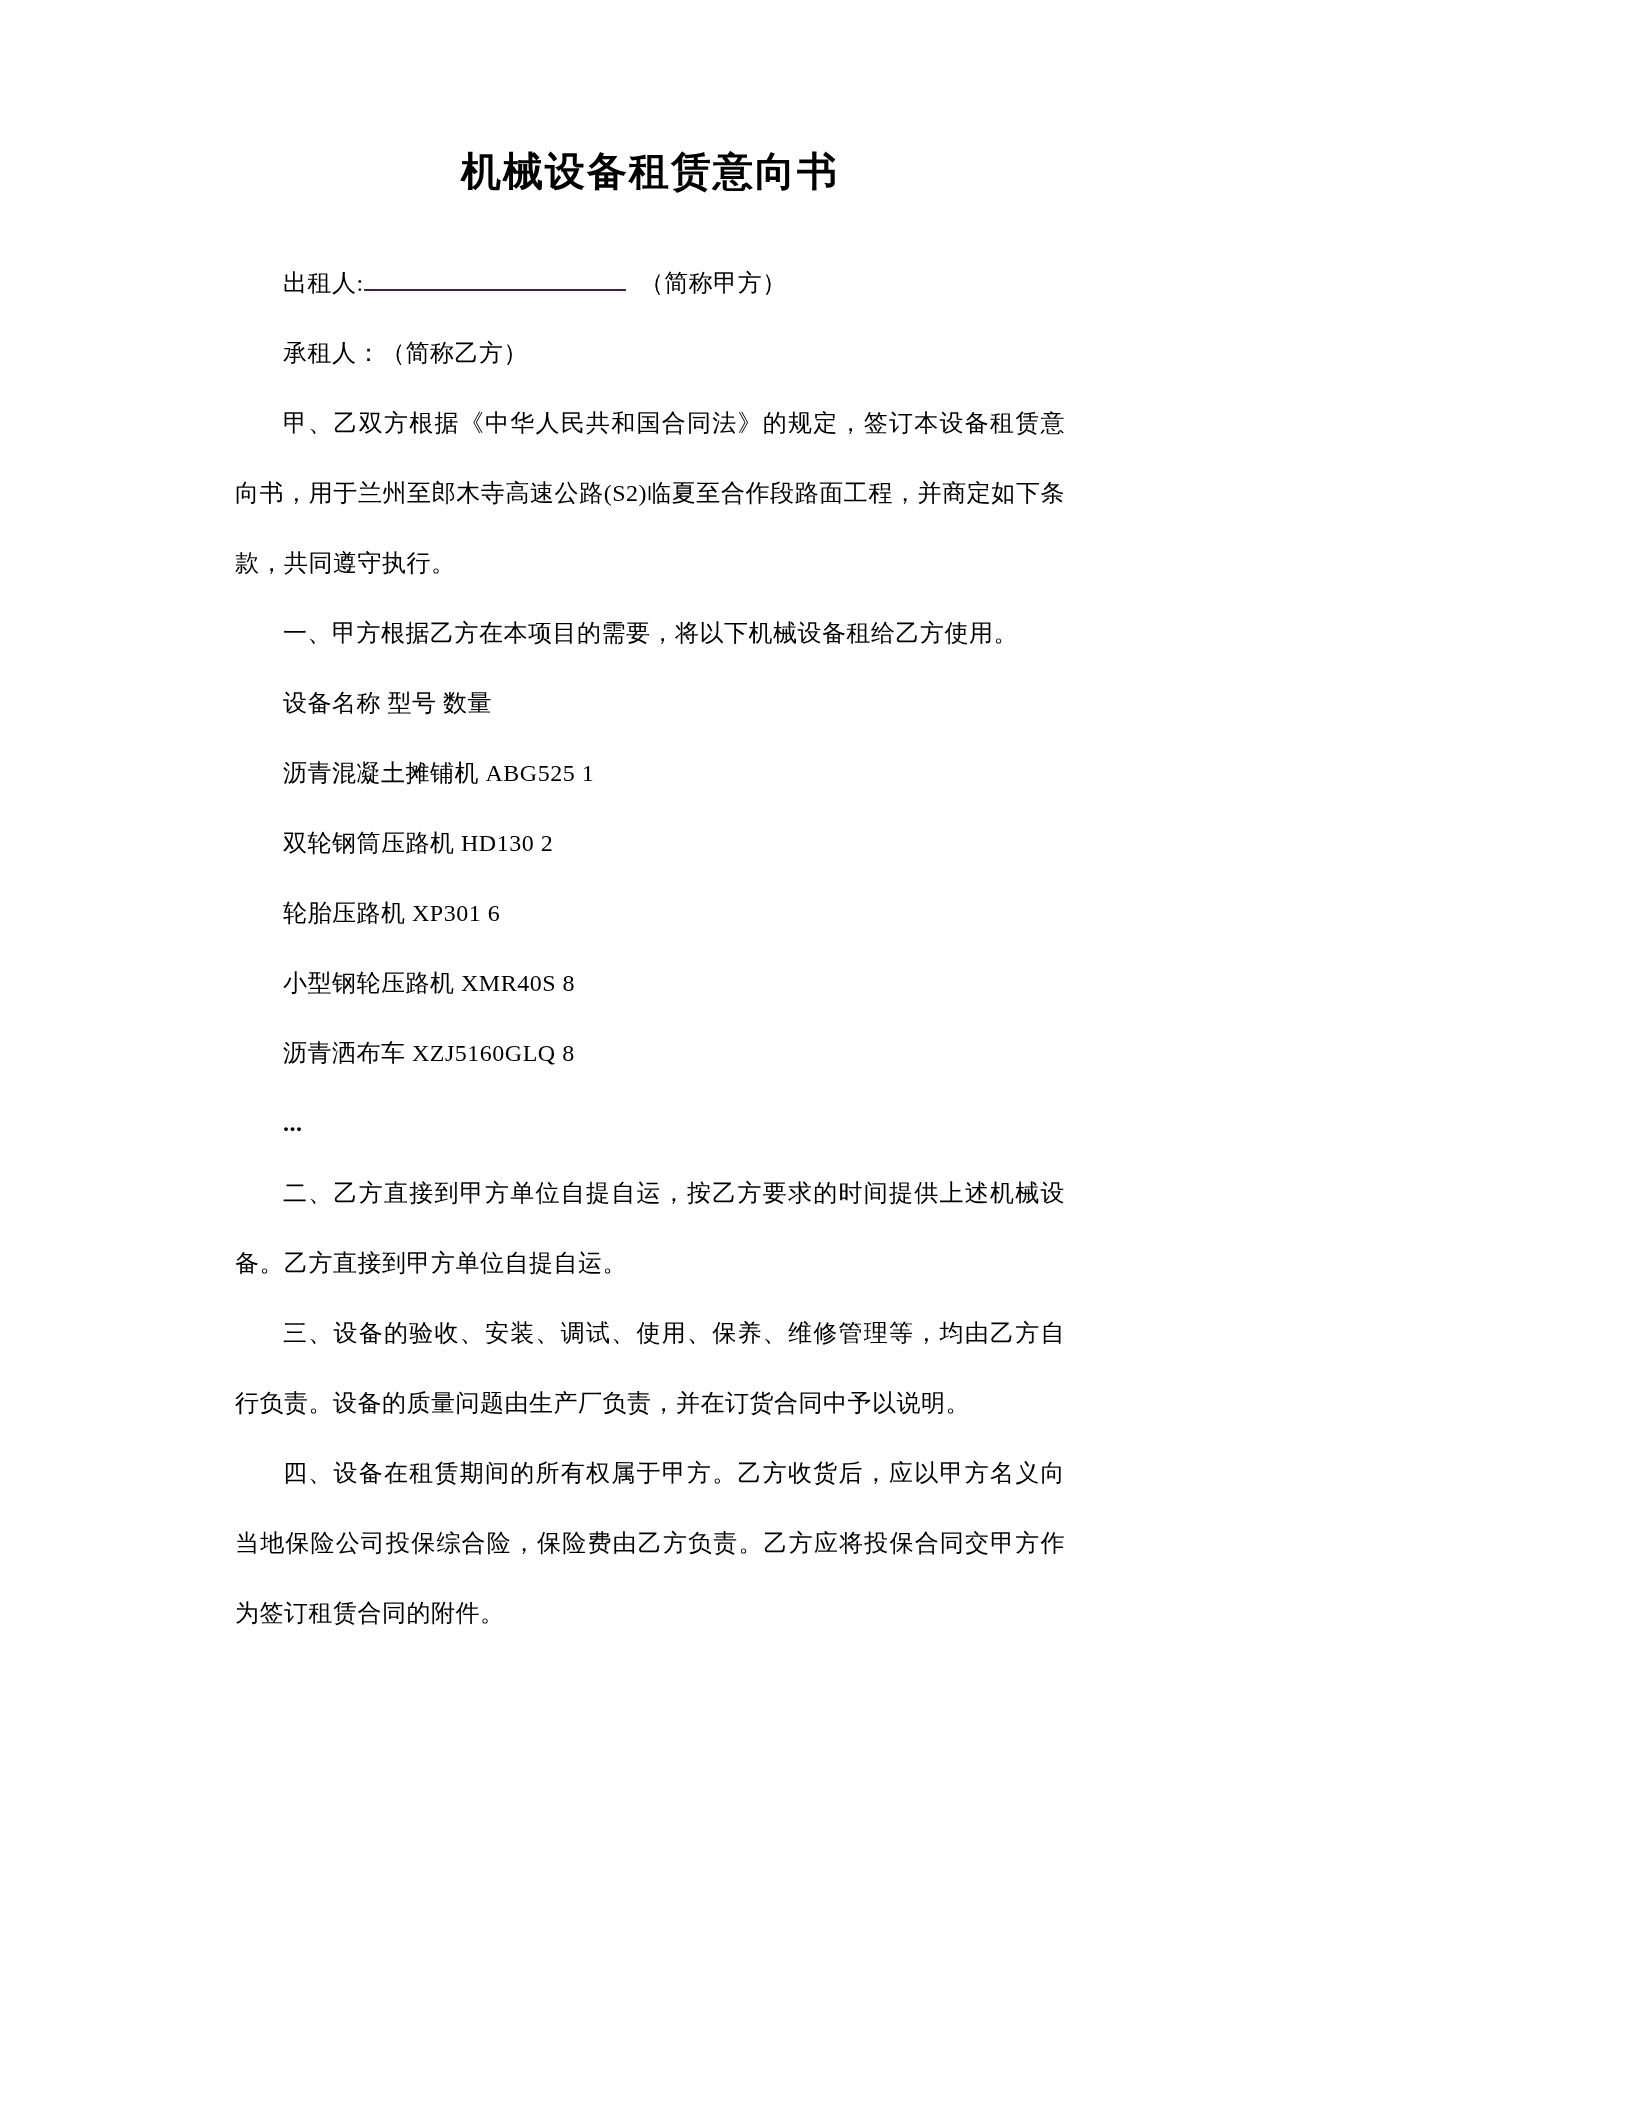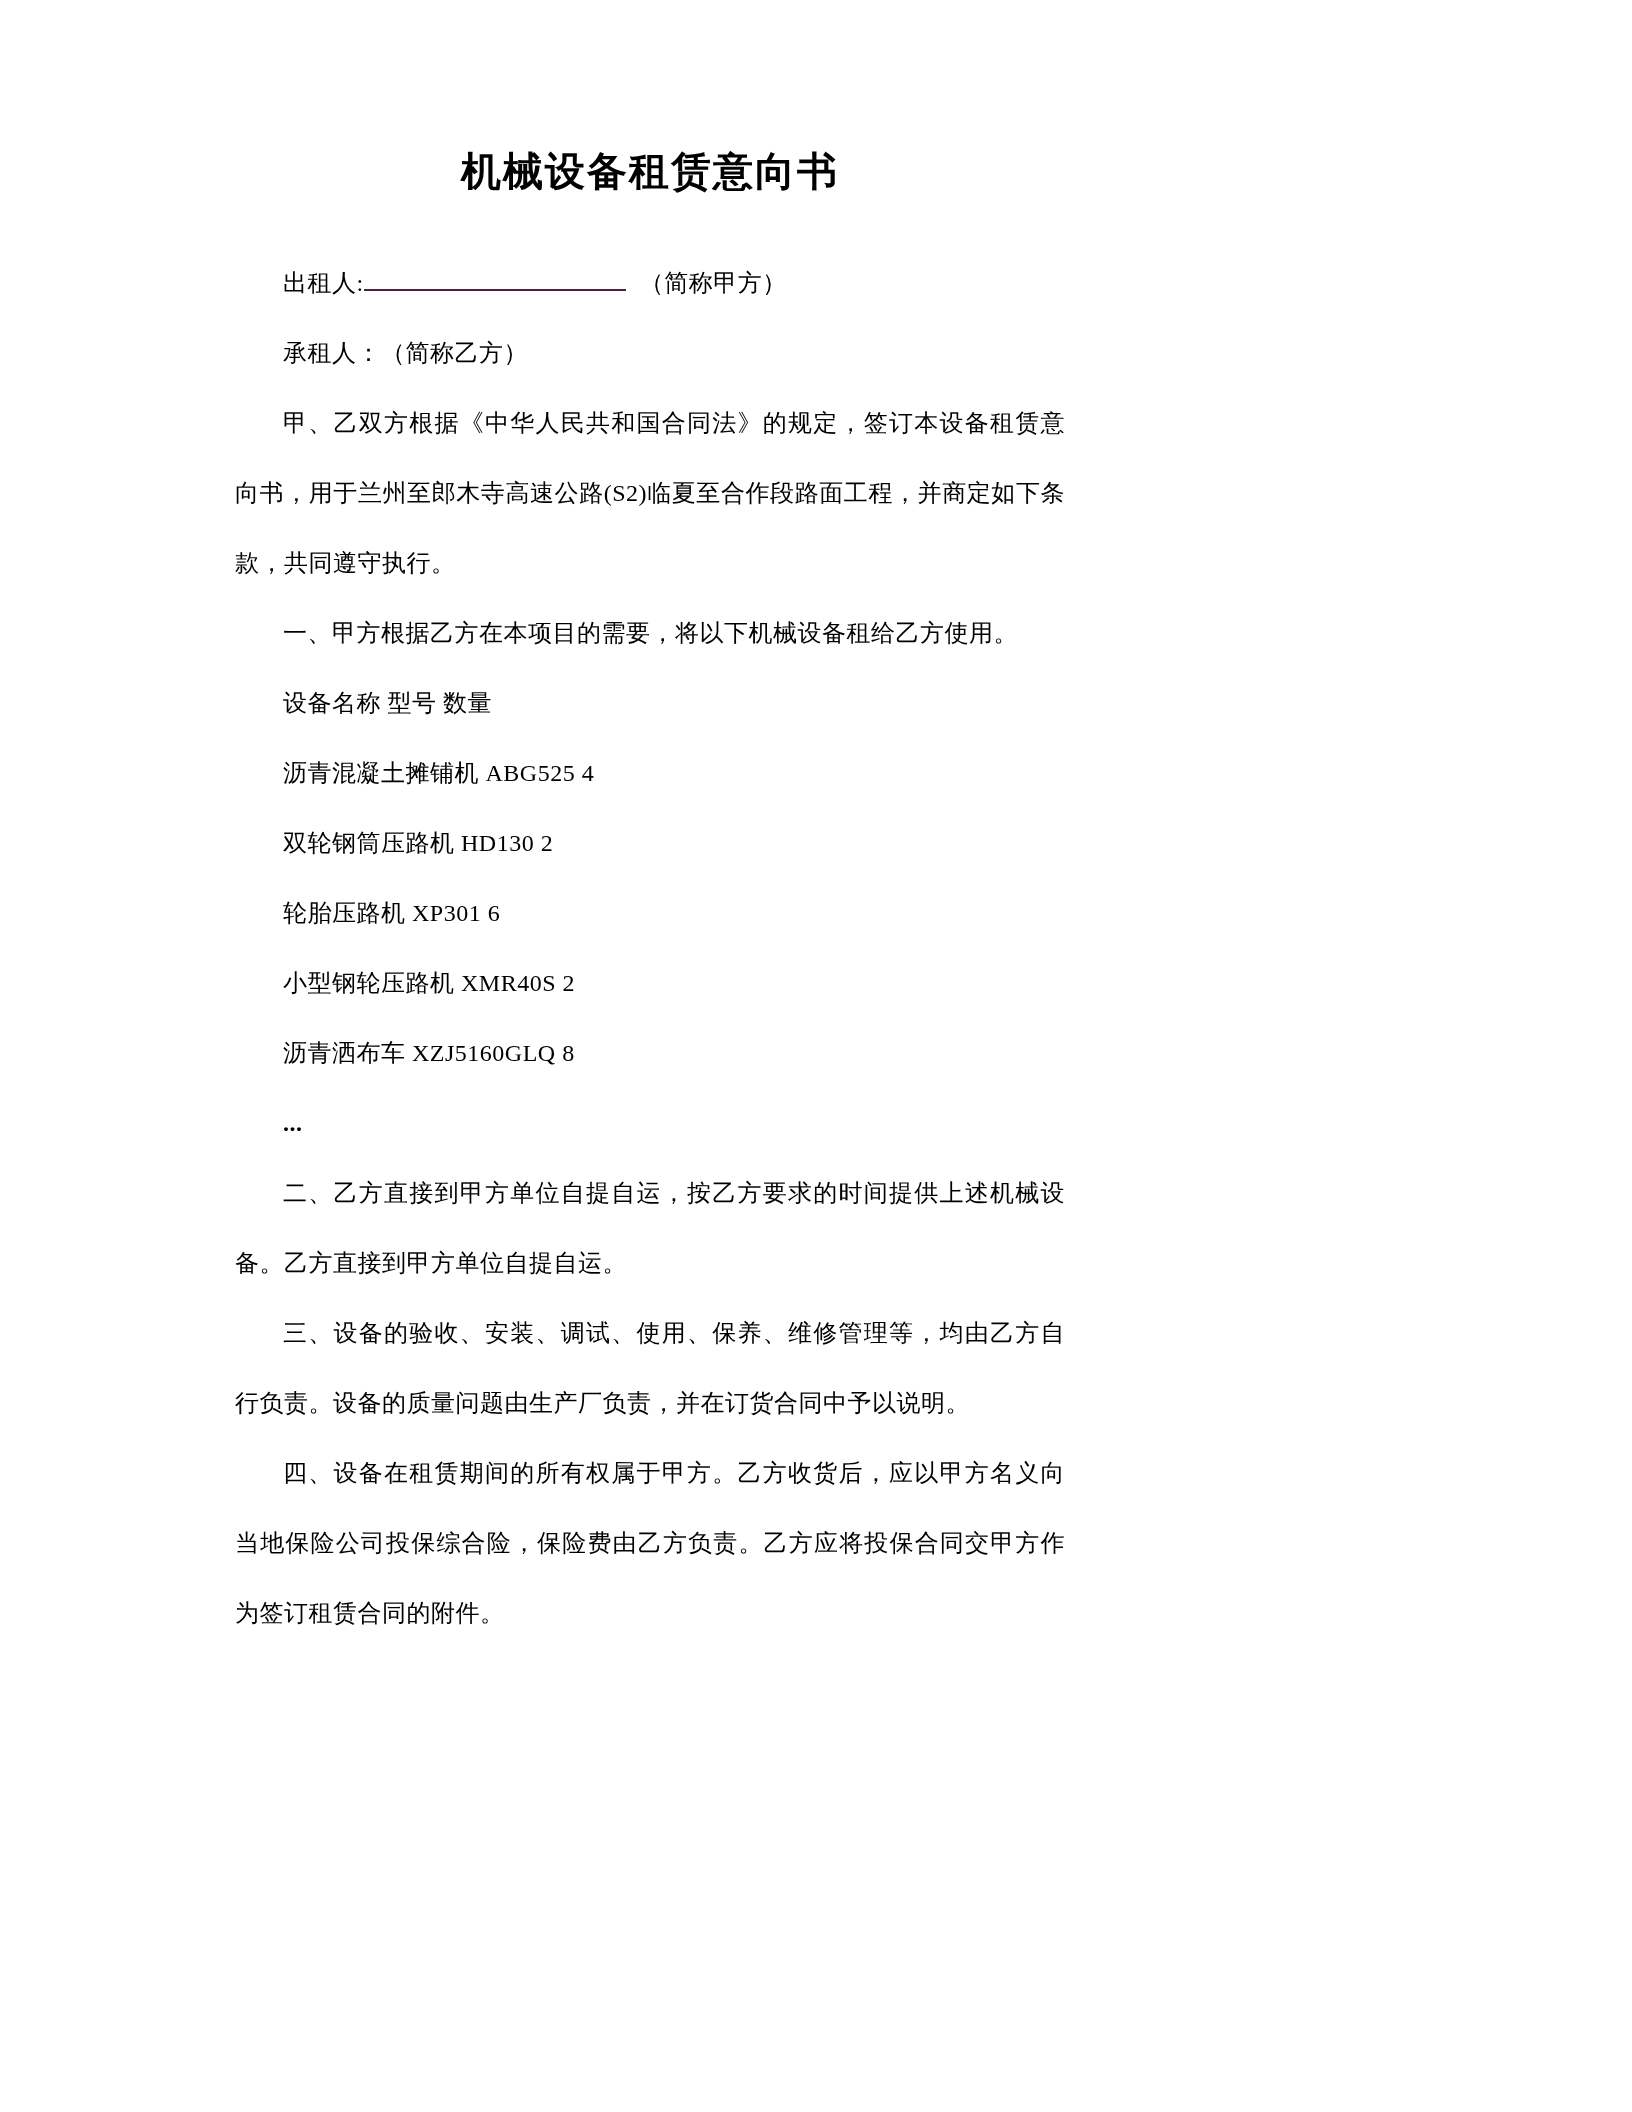--- a/index.html
+++ b/index.html
@@ -59,27 +59,27 @@
     <p><span>出租人:</span><span class="blank-line"></span><span>（简称甲方）</span></p>
 
     <p>承租人：（简称乙方）</p>
 
     <p>甲、乙双方根据《中华人民共和国合同法》的规定，签订本设备租赁意向书，用于兰州至郎木寺高速公路(S2)临夏至合作段路面工程，并商定如下条款，共同遵守执行。</p>
 
     <p>一、甲方根据乙方在本项目的需要，将以下机械设备租给乙方使用。</p>
 
     <p>设备名称 型号 数量</p>
 
-    <p>沥青混凝土摊铺机 ABG525 4</p>
+    <p>沥青混凝土摊铺机 ABG525 1</p>
 
     <p>双轮钢筒压路机 HD130 2</p>
 
     <p>轮胎压路机 XP301 6</p>
 
-    <p>小型钢轮压路机 XMR40S 2</p>
+    <p>小型钢轮压路机 XMR40S 8</p>
 
     <p>沥青洒布车 XZJ5160GLQ 8</p>
 
     <p class="ellipsis-row">...</p>
 
     <p>二、乙方直接到甲方单位自提自运，按乙方要求的时间提供上述机械设备。乙方直接到甲方单位自提自运。</p>
 
     <p>三、设备的验收、安装、调试、使用、保养、维修管理等，均由乙方自行负责。设备的质量问题由生产厂负责，并在订货合同中予以说明。</p>
 
     <p>四、设备在租赁期间的所有权属于甲方。乙方收货后，应以甲方名义向当地保险公司投保综合险，保险费由乙方负责。乙方应将投保合同交甲方作为签订租赁合同的附件。</p>

